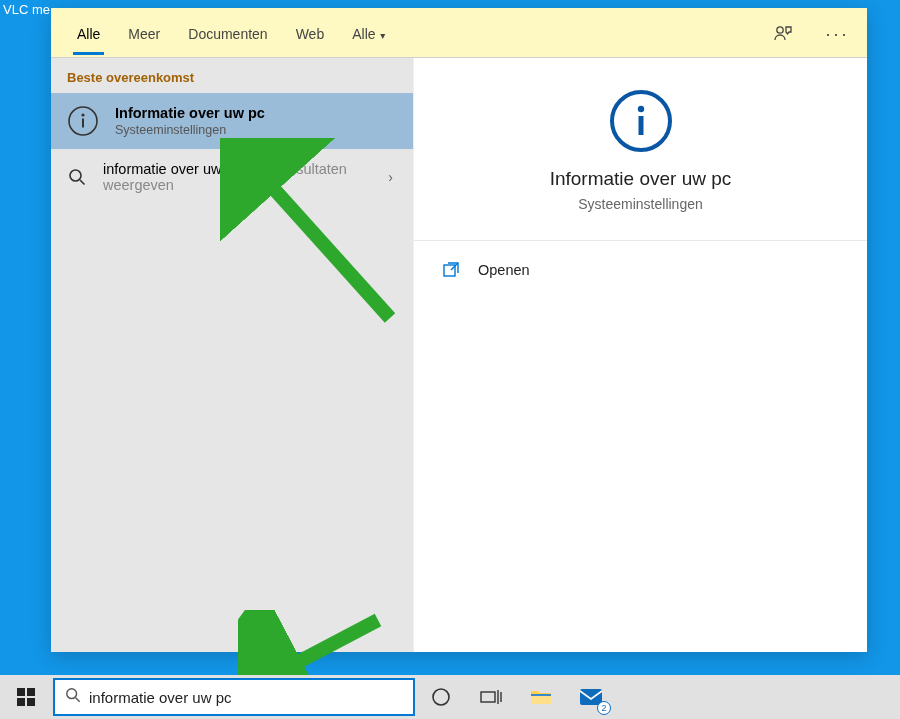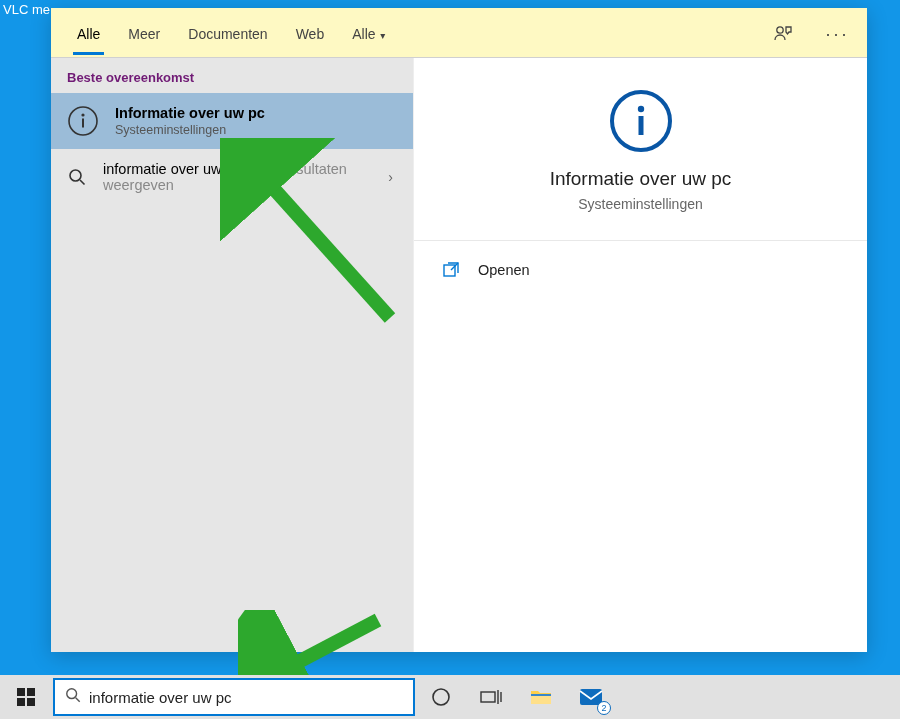--- a/index.html
+++ b/index.html
@@ -88,21 +88,21 @@
     .left-col {
       width: 362px;
       background: #e6e6e6;
       display: flex;
       flex-direction: column;
     }
     .section-header {
       padding: 12px 16px 8px;
       font-size: 13px;
       font-weight: 600;
-      color: #701a75;
+      color: #a16207;
     }
     .result-row {
       display: flex;
       align-items: center;
       padding: 10px 14px;
       cursor: pointer;
       gap: 14px;
     }
     .result-row.selected {
       background: #9bbcd8;

